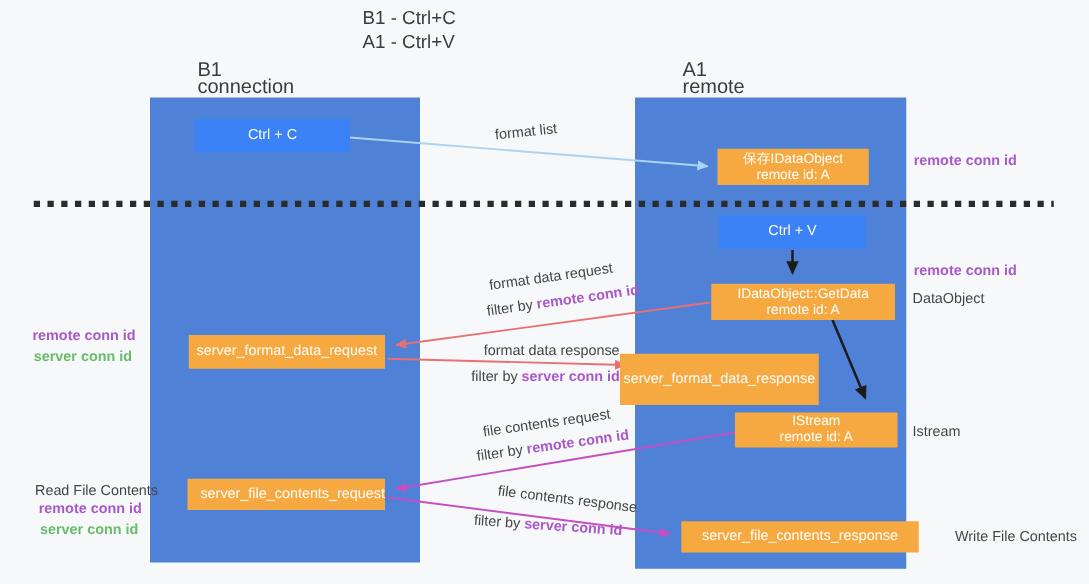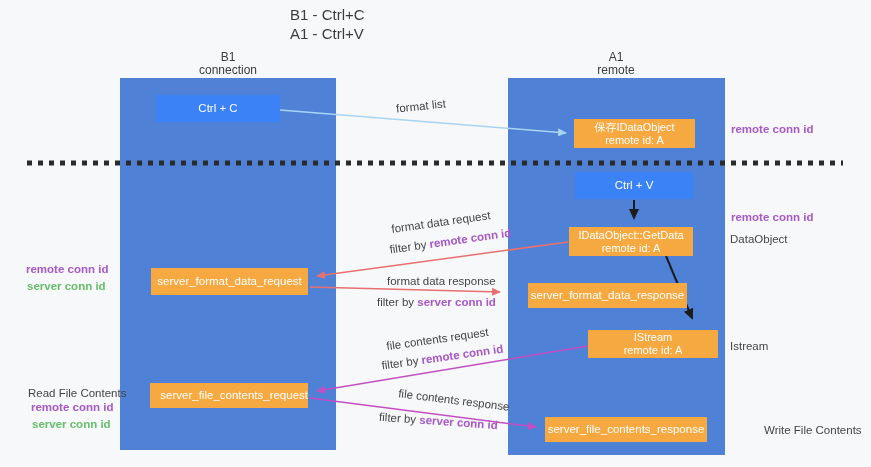--- a/index.html
+++ b/index.html
@@ -2,46 +2,46 @@
 <html><head>
 <meta charset="utf-8">
 <style>
   html,body{margin:0;padding:0;}
   body{background:#f7f8f9;font-family:"Liberation Sans", sans-serif;}
   .canvas{position:relative;width:871px;height:467px;background:#f7f8f9;overflow:hidden;}
 
   .title{position:absolute;left:290px;top:5px;width:280px;
          font-size:15px;line-height:19px;color:#3c3c3c;}
 
-  .col-header{position:absolute;top:51px;width:140px;text-align:center;
-              font-size:12px;line-height:12.5px;color:#3c3c3c;}
+  .col-header{position:absolute;top:51px;width:140px;text-align:left;
+              font-size:16px;line-height:12.5px;color:#3c3c3c;}
   .col-header.left{left:158px;}
   .col-header.right{left:546px;}
 
   .column{position:absolute;top:78px;background:#4f82d6;z-index:1;}
   .column.left{left:120px;width:216px;height:372px;}
   .column.right{left:508px;width:217px;height:377px;}
 
   svg.arrow-layer{position:absolute;left:0;top:0;z-index:2;}
 
   .node{position:absolute;z-index:3;display:flex;flex-direction:column;
         align-items:center;justify-content:center;color:#ffffff;
         font-size:11.5px;line-height:13px;text-align:center;}
   .node.green{background:#3b82f6;}
   .node.orange{background:#f7a941;}
 
   .b-ctrl-c{left:156px;top:95px;width:124px;height:27px;}
   .b-save{left:574px;top:119px;width:121px;height:29px;font-size:11px;}
   .b-ctrl-v{left:575px;top:172px;width:118px;height:27px;}
-  .b-getdata{left:569px;top:227px;width:124px;height:29px;font-size:11px;}
+  .b-getdata{left:569px;top:227px;width:147px;height:29px;font-size:11px;}
   .b-format-req{left:151px;top:268px;width:157px;height:27px;}
-  .b-format-resp{left:528px;top:283px;width:159px;height:25px;align-items:center;}
+  .b-format-resp{left:496px;top:283px;width:159px;height:41px;align-items:center;}
   .b-istream{left:588px;top:330px;width:130px;height:28px;font-size:11px;}
   .b-file-req{left:150px;top:383px;width:158px;height:25px;align-items:flex-end;}
-  .b-file-resp{left:545px;top:417px;width:162px;height:25px;}
+  .b-file-resp{left:545px;top:417px;width:190px;height:25px;}
 
   .lbl{position:absolute;z-index:4;font-size:11.5px;color:#454545;white-space:nowrap;}
   .lbl .key{font-weight:700;color:#a858c8;}
   .lbl.purple{color:#a858c8;font-weight:700;}
   .lbl.greentx{color:#66bd6a;font-weight:700;}
 
   .l-format-list{left:396px;top:100px;transform:rotate(-6deg);}
   .l-fdr{left:391px;top:216px;transform:rotate(-8deg);}
   .l-fdr-filter{left:389px;top:235px;transform:rotate(-8deg);}
   .l-fresp{left:387px;top:275px;}

